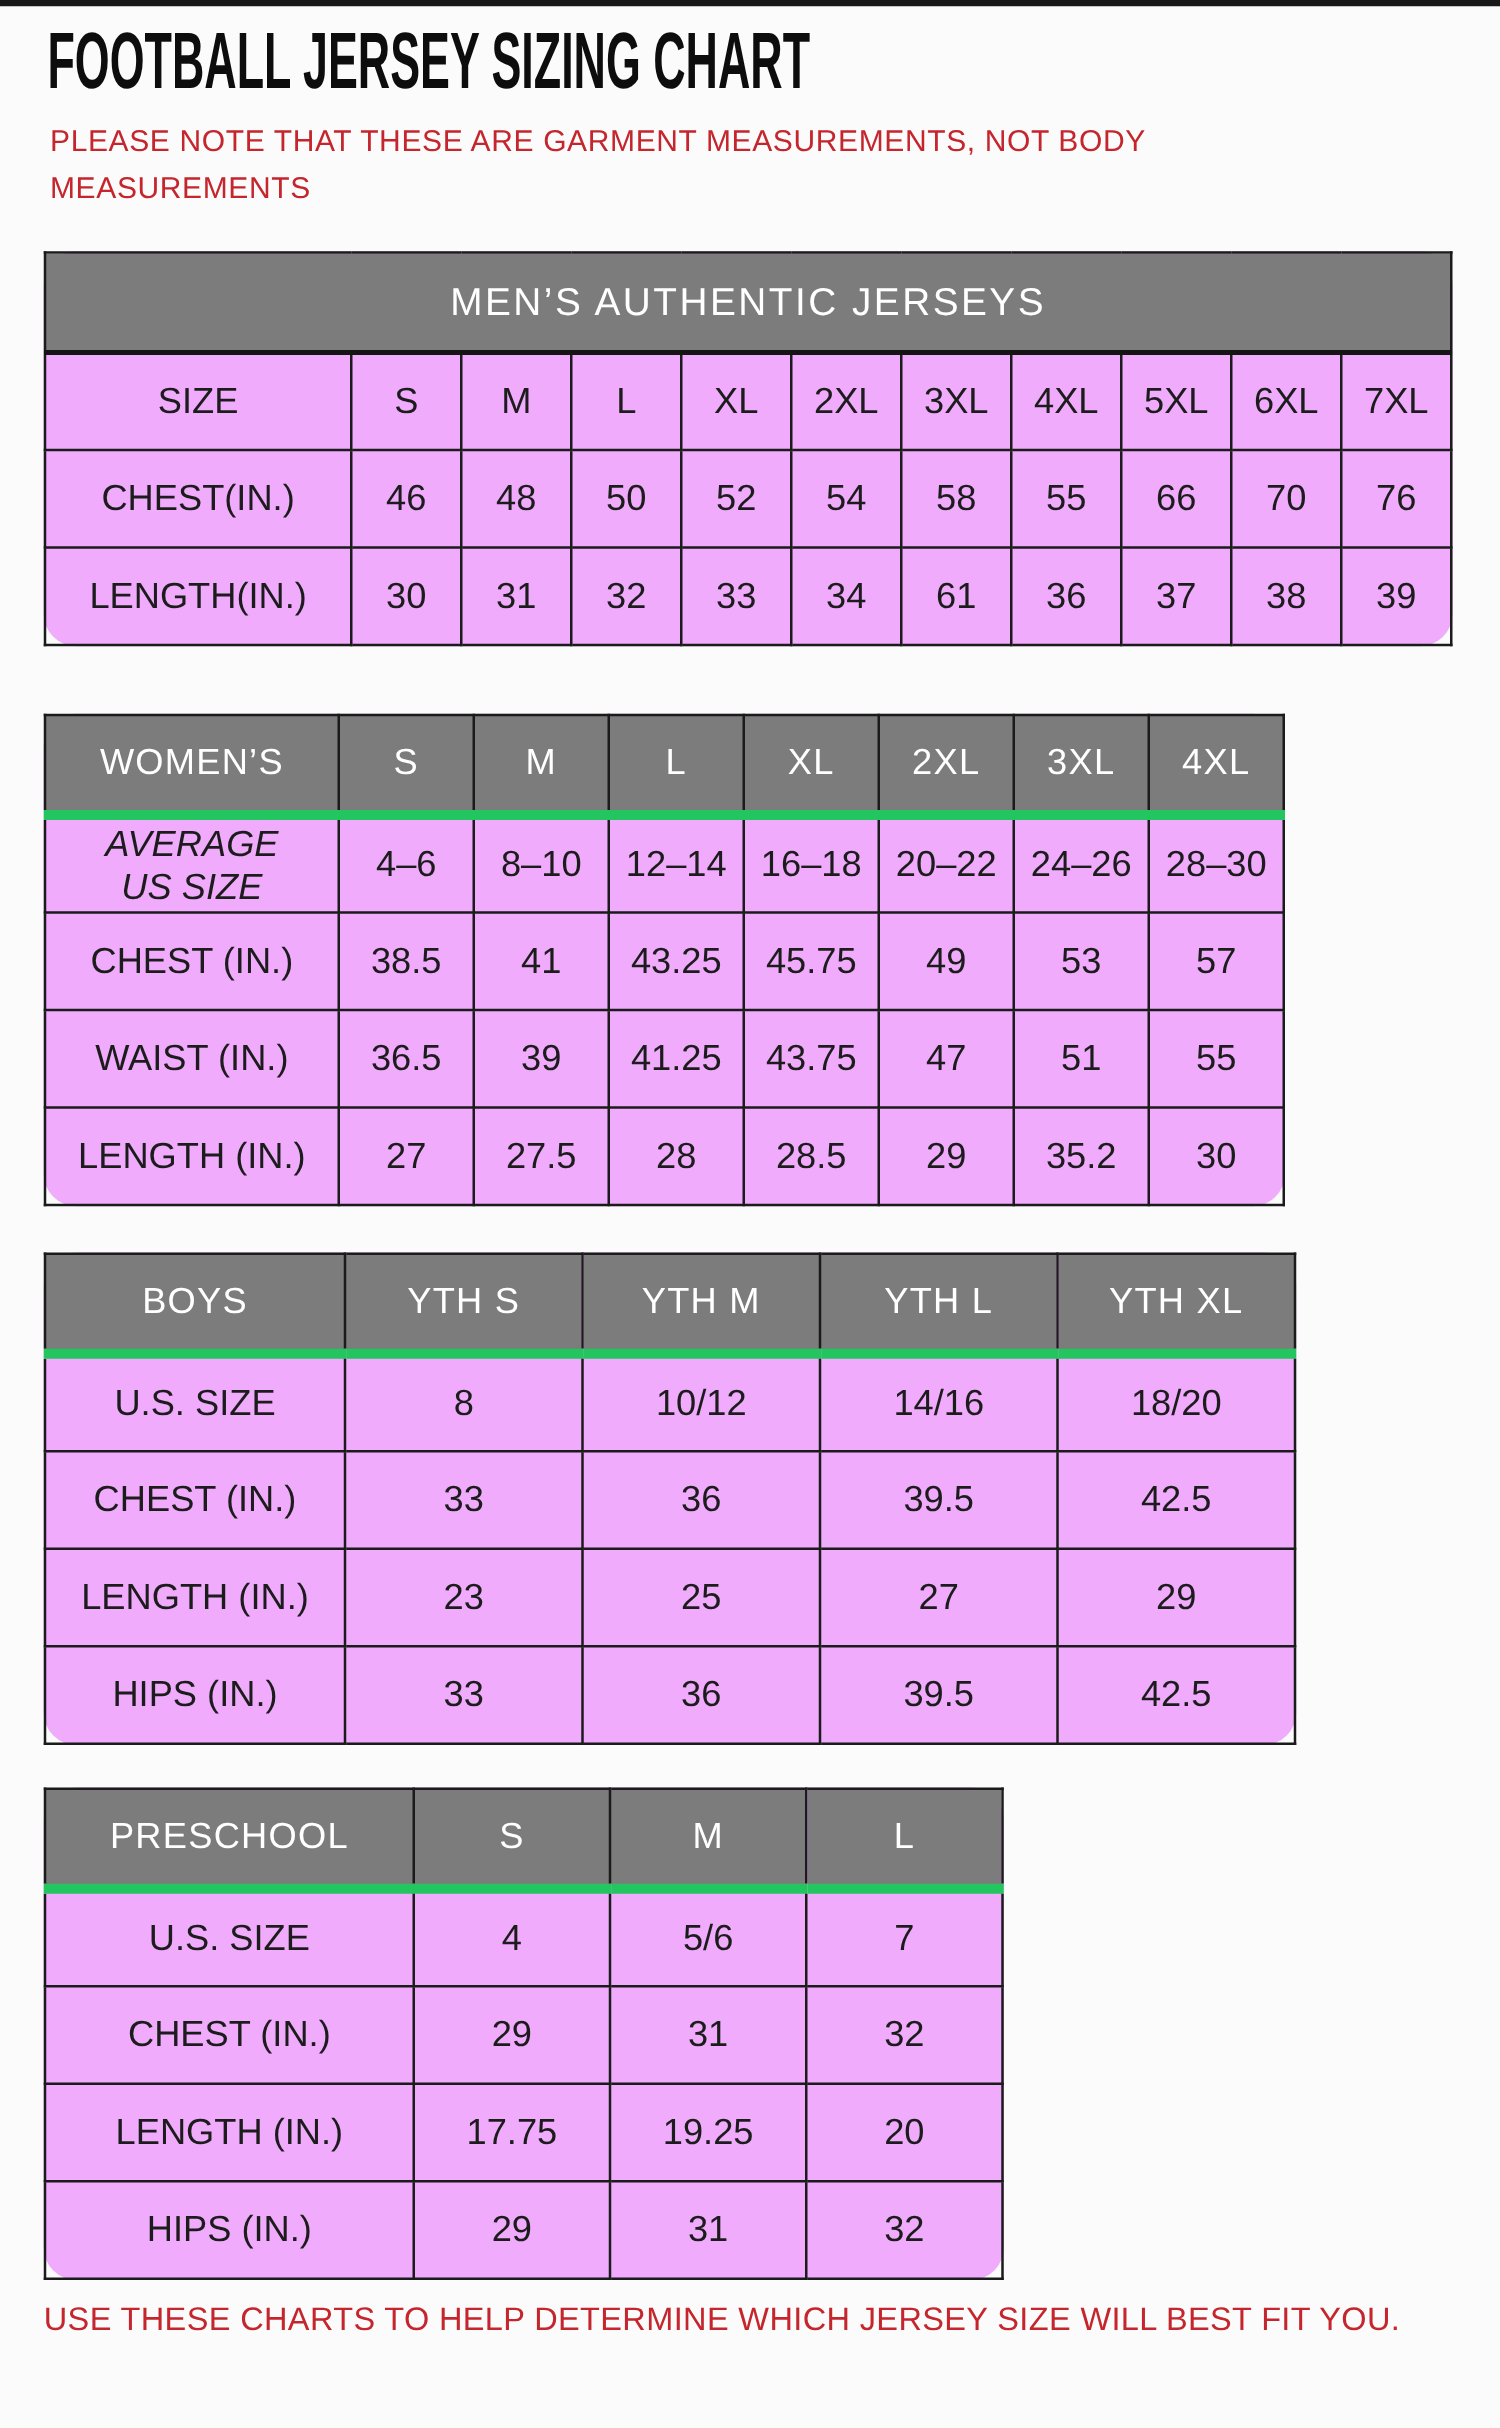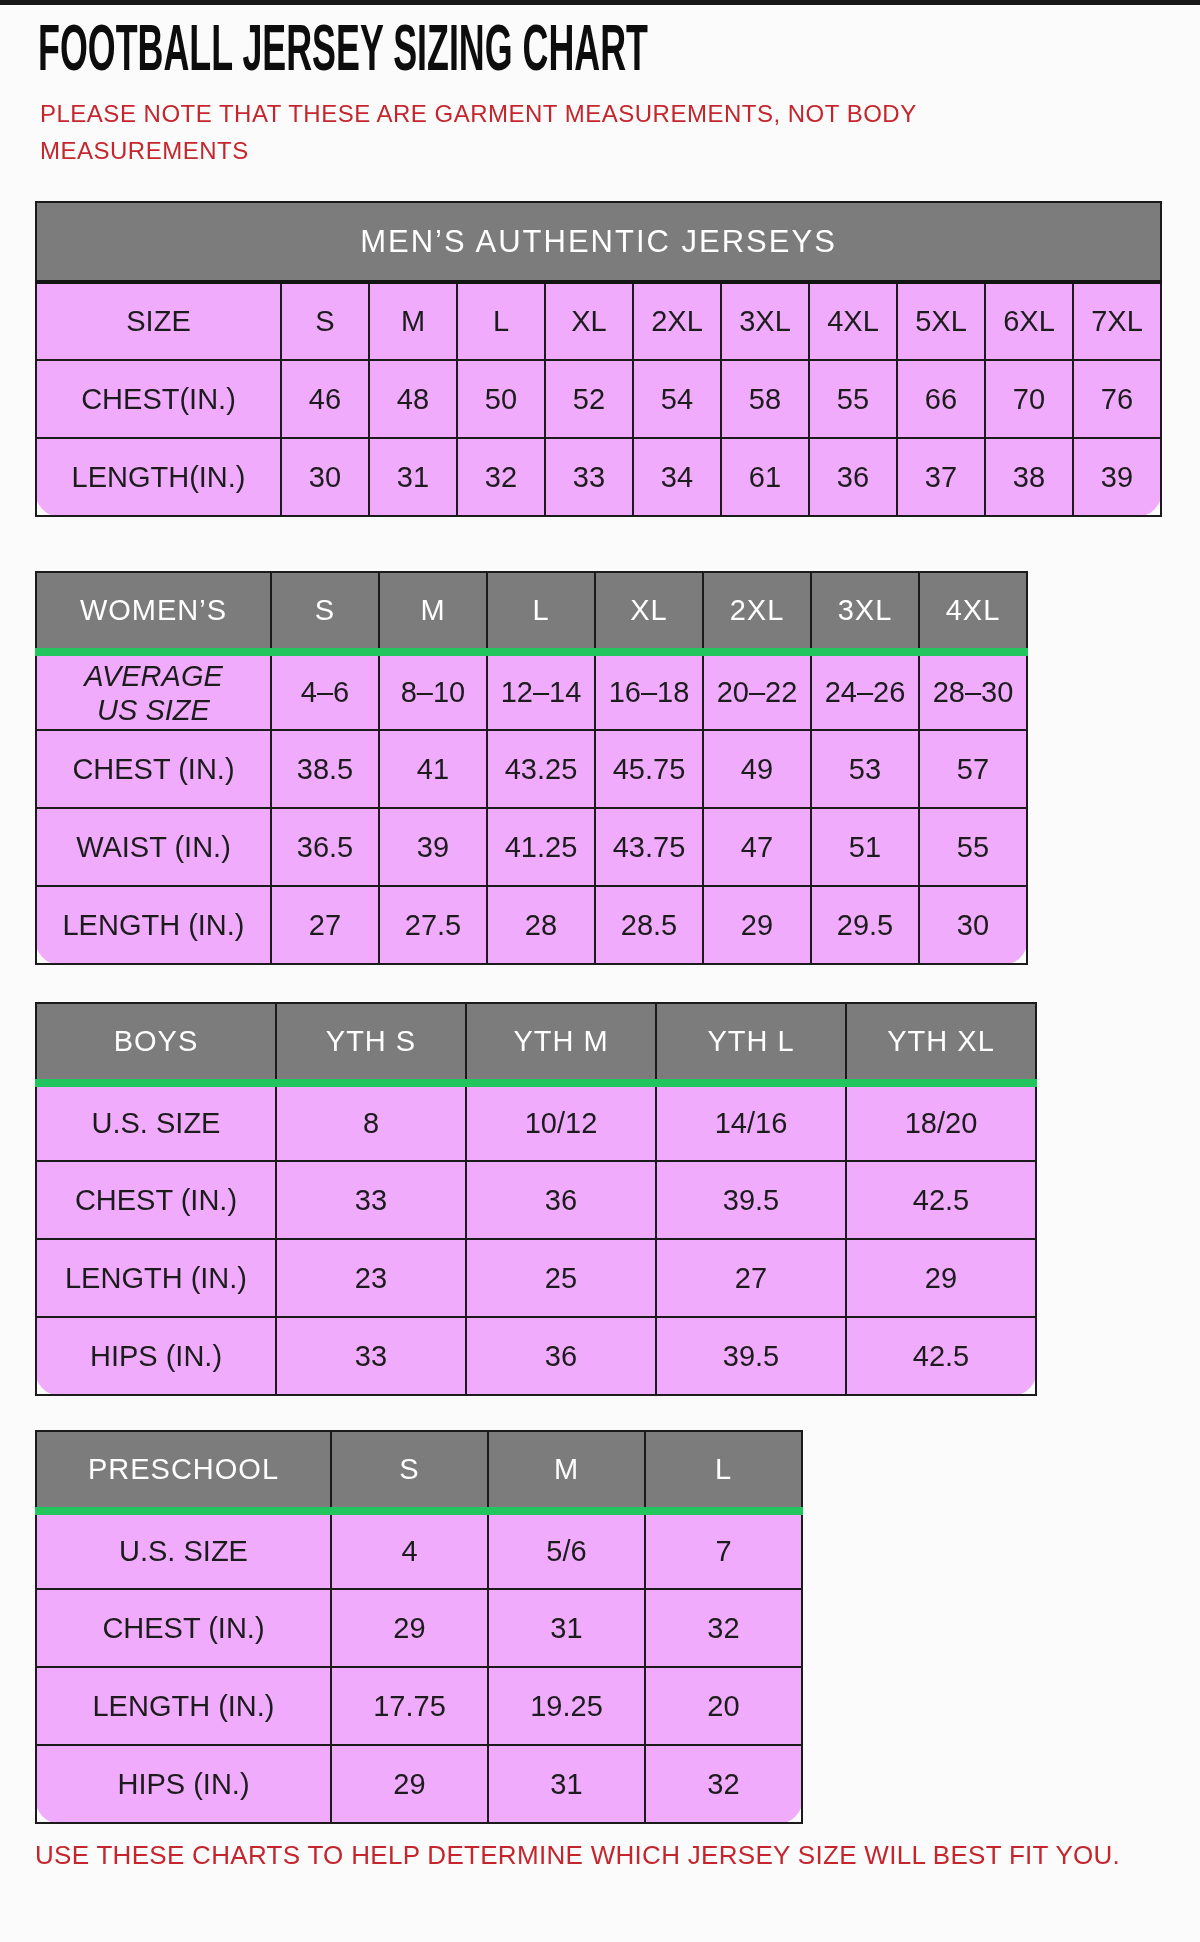--- a/index.html
+++ b/index.html
@@ -187,21 +187,21 @@
             <td>51</td>
             <td>55</td>
           </tr>
           <tr>
             <td class="lab">LENGTH (IN.)</td>
             <td>27</td>
             <td>27.5</td>
             <td>28</td>
             <td>28.5</td>
             <td>29</td>
-            <td>29.5</td>
+            <td>35.2</td>
             <td>30</td>
           </tr>
         </tbody>
       </table>
     </div>
 
   <div class="tbl tbl-boys">
       <table>
         <colgroup>
           <col class="c-label">

